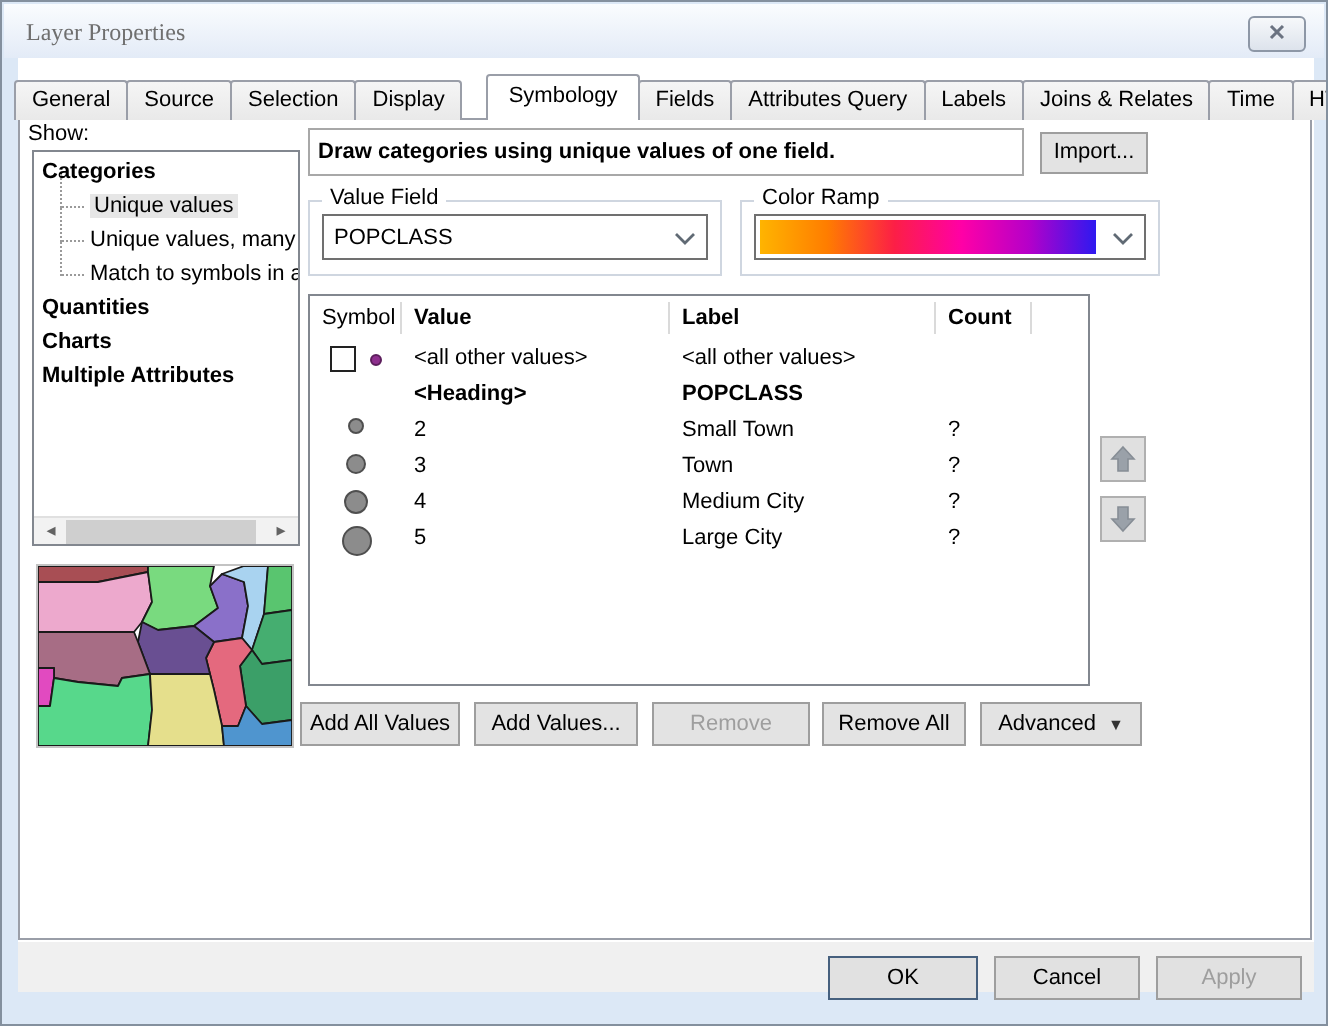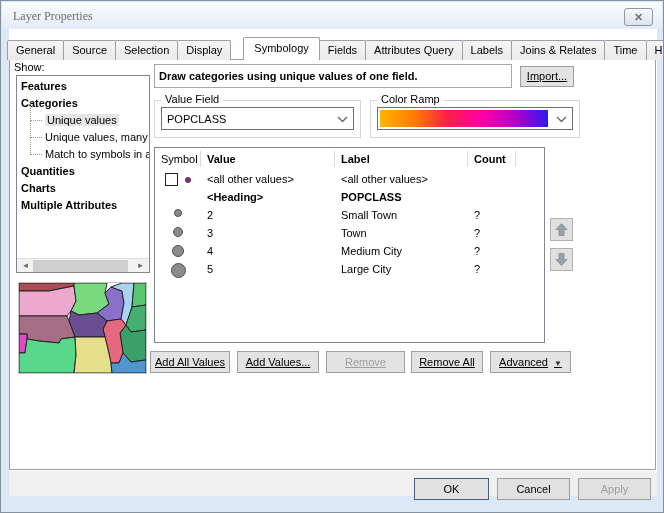--- a/index.html
+++ b/index.html
@@ -52,21 +52,21 @@
 
   
   .map-preview { position:absolute; left:8px; top:222px; width:129px; height:92px;
                  border:1px solid #c3c3c3; background:#fff; }
   .map-preview svg { display:block; }
 
   
   .desc-box { position:absolute; left:144px; top:4px; width:358px; height:24px;
               border:1px solid #a8a8a8; background:#fff; font-weight:bold;
               line-height:22px; padding-left:4px; overflow:hidden; white-space:nowrap; }
-  .btn { background:#e3e3e3; border:1px solid #9e9e9e; text-align:center; cursor:default;text-decoration:underline; }
+  .btn { background:#e3e3e3; border:1px solid #9e9e9e; text-align:center; cursor:default; }
   .import-btn { position:absolute; left:510px; top:6px; width:54px; height:21px; line-height:19px; }
 
   
   .group { position:absolute; border:1px solid #cfd6e0;text-align:center; }
   .group-label { position:absolute; top:-8px; left:6px; background:#fff; padding:0 4px; }
   .vf-group { left:144px; top:40px; width:207px; height:38px; }
   .cr-group { left:360px; top:40px; width:210px; height:38px; }
   .combo { position:absolute; left:6px; top:6px; right:6px; height:23px; background:#fff;
            border:1px solid #707070; }
   .combo-text { position:absolute; left:5px; top:3px; line-height:16px; }
@@ -140,21 +140,20 @@
     <div class="tab">Time</div>
     <div class="tab">HTML Popup</div>
   </div>
 
   <div class="page">
 
     <div class="show-label">Show:</div>
 
     <div class="listbox">
       <div class="tree">
-        <div class="tree-item parent"><span>Features</span></div>
         <div class="tree-item parent"><span>Categories</span></div>
         <div class="tree-item child"><span class="sel">Unique values</span></div>
         <div class="tree-item child"><span>Unique values, many</span></div>
         <div class="tree-item child"><span>Match to symbols in a</span></div>
         <div class="tree-item parent"><span>Quantities</span></div>
         <div class="tree-item parent"><span>Charts</span></div>
         <div class="tree-item parent"><span>Multiple Attributes</span></div>
       </div>
       <div class="hscroll">
         <span class="hs-arrow left">◂</span>

